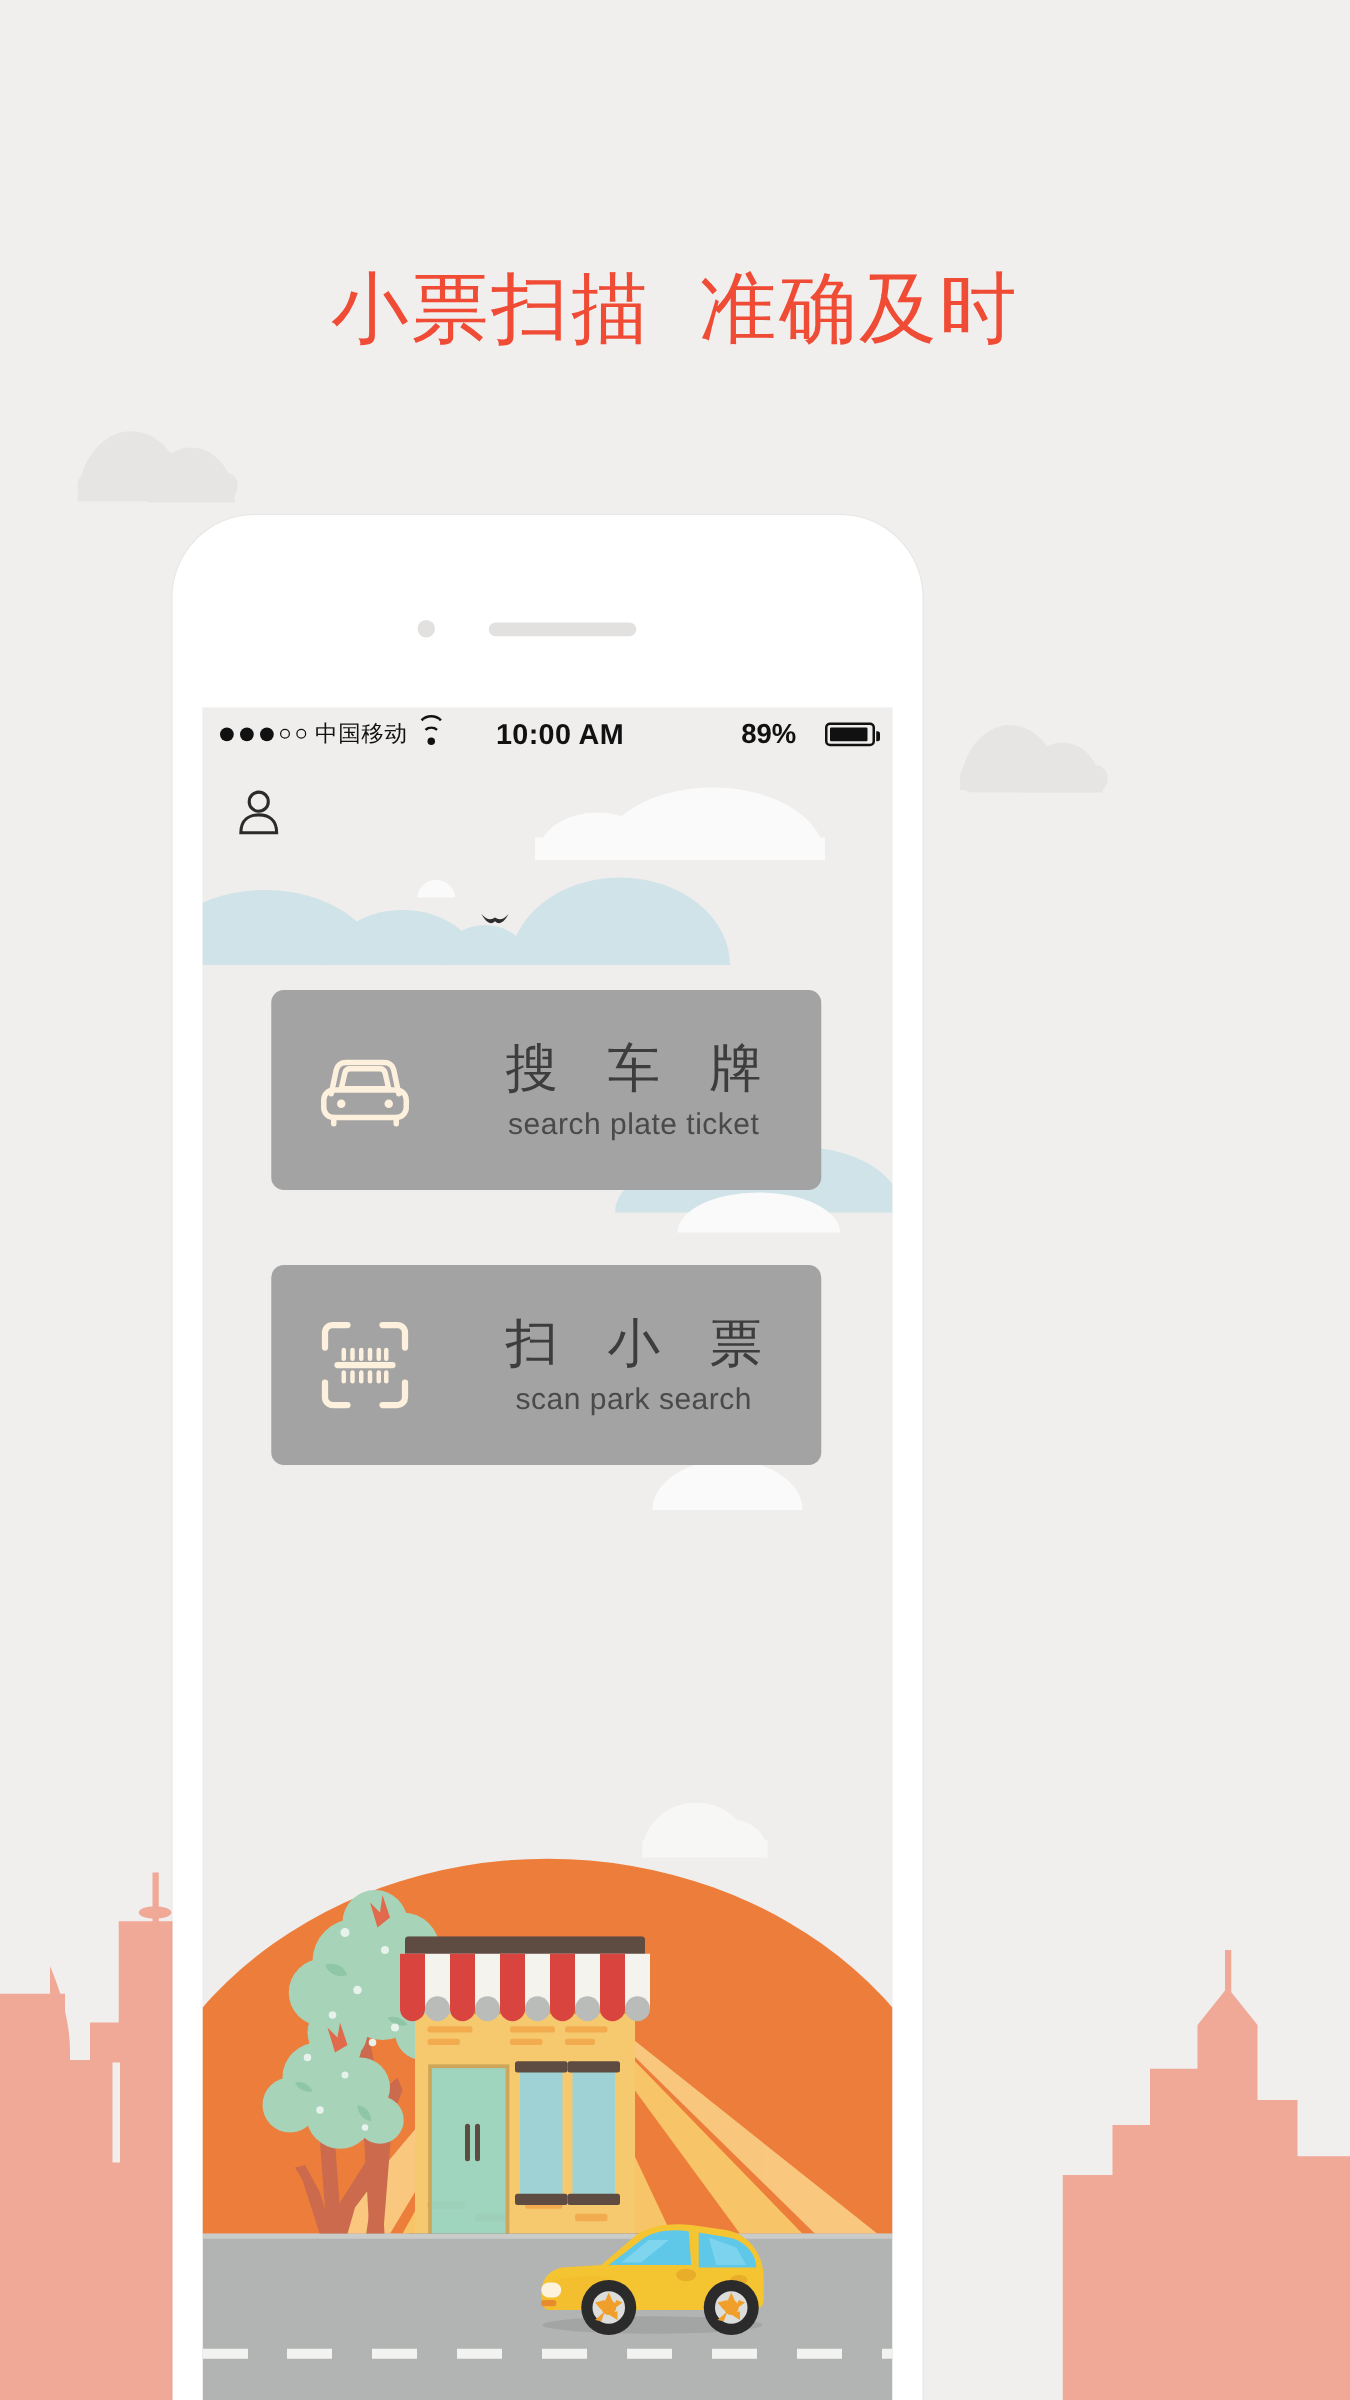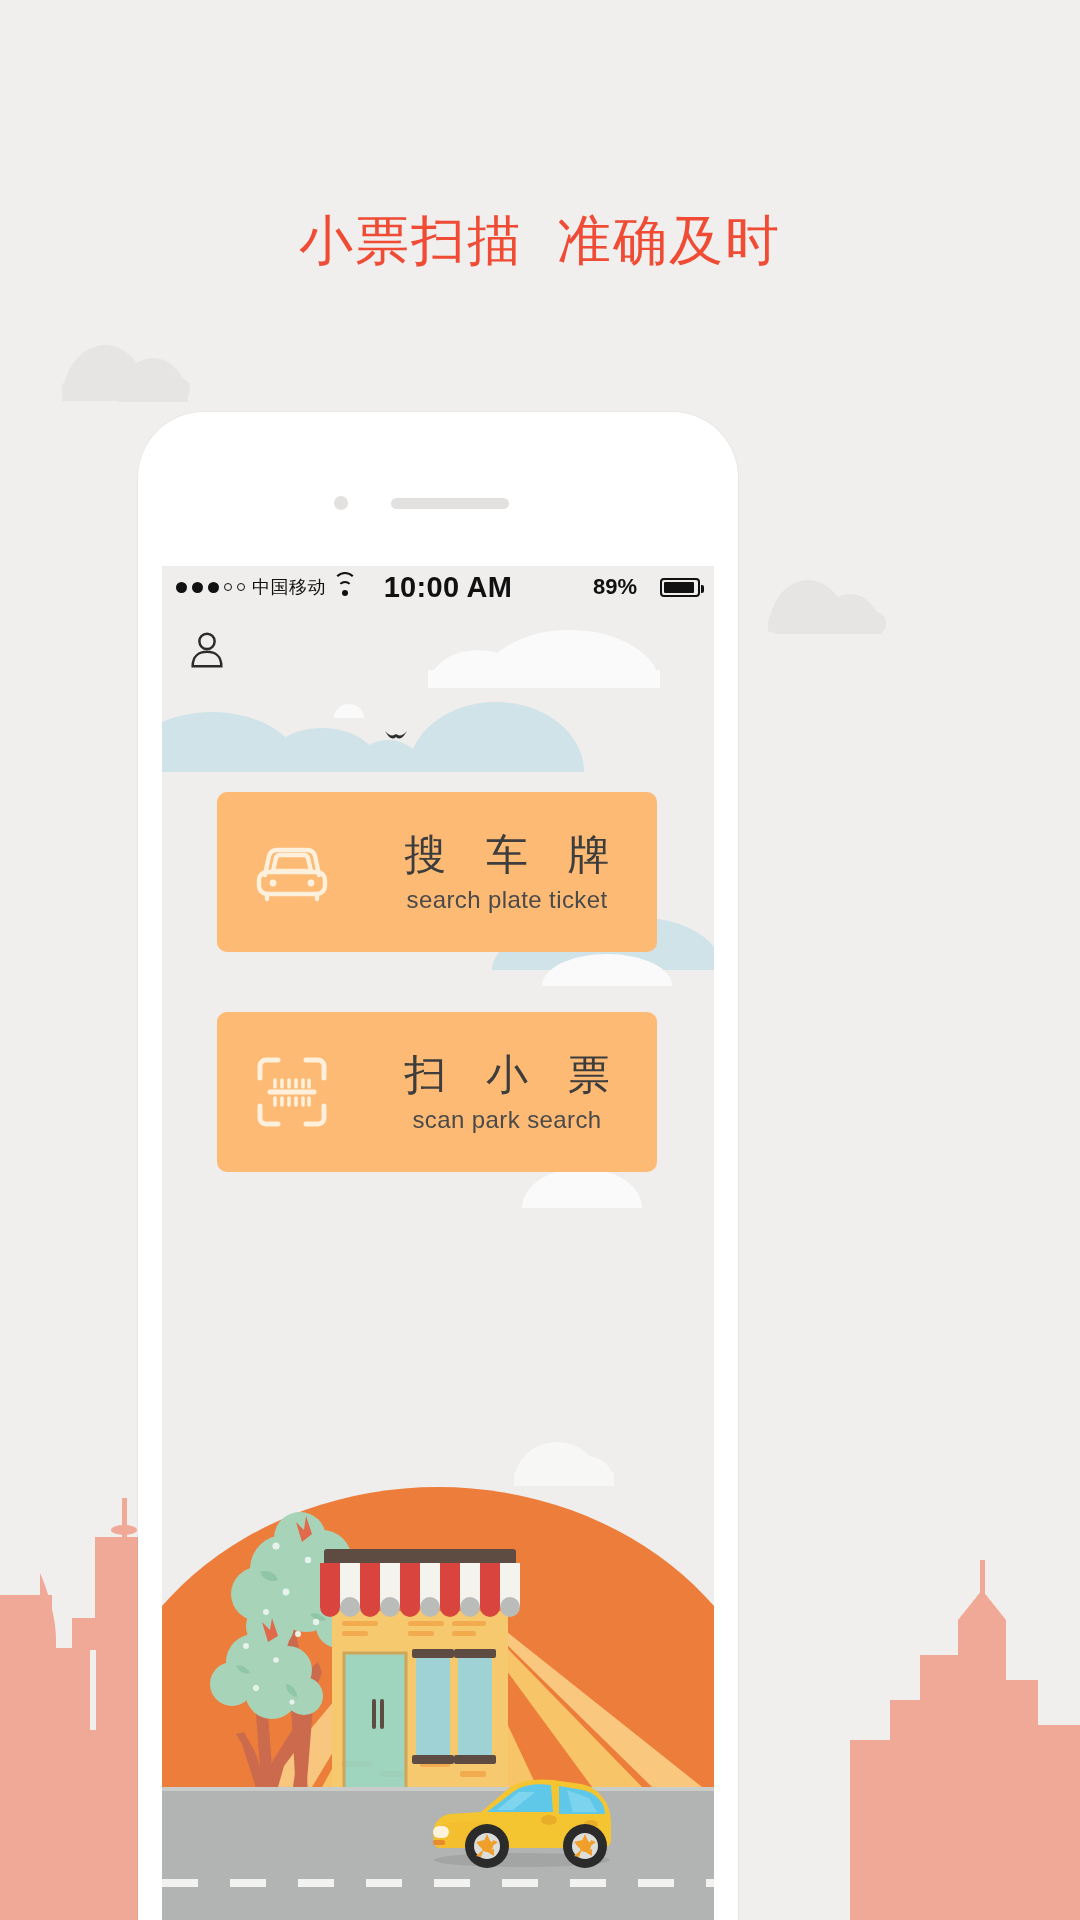--- a/index.html
+++ b/index.html
@@ -18,21 +18,21 @@
     border-radius:50%;
   }
   .city-left, .city-right {
     position:absolute;
     bottom:0;
   }
   .headline {
     position:absolute;
     top:205px; left:0; right:0;
     text-align:center;
-    font-size:54px;
+    font-size:62px;
     letter-spacing:2px;
     color:#ef4b35;
     font-weight:400;
     white-space:pre;
   }
 
   
   .phone {
     position:absolute;
     left:138px; top:412px;
@@ -85,21 +85,21 @@
     border-right-color:transparent;
     border-radius:50%;
   }
   .wifi i:nth-child(1){ width:24px; height:24px; }
   .wifi i:nth-child(2){ width:15px; height:15px; }
   .wifi i:nth-child(3){
     width:6px;height:6px;background:#111;border-radius:50%;border:0;bottom:0px;
   }
   .sb-time {
     position:absolute; left:0; right:0; text-align:center;
-    font-size:29px; font-weight:bold; letter-spacing:0.3px;
+    font-size:23px; font-weight:bold; letter-spacing:0.3px;
     pointer-events:none;
     padding-left:20px;
   }
   .sb-right { margin-left:auto; display:flex; align-items:center; gap:23px; z-index:2;}
   .batt-pct { font-size:22px; font-weight:bold; }
   .batt {
     position:relative; width:40px; height:19px;
     border:2px solid #111; border-radius:4px;
   }
   .batt::after{
@@ -120,21 +120,21 @@
 
   
   .hill { position:absolute; border-radius:50% 50% 0 0 / 100% 100% 0 0; }
   .wcloud { position:absolute; border-radius:50% 50% 0 0 / 100% 100% 0 0; background:#fafafa;}
   .bird { position:absolute; }
 
   
   .card {
     position:absolute;
     left:55px; width:440px; height:160px;
-    background:#fdba74;
+    background:#a3a3a3;
     border-radius:10px;
     display:flex; align-items:center;
   }
   .card-1 { top:184px; }
   .card-2 { top:404px; }
   .card-icon { width:150px; display:flex; justify-content:center; align-items:center; }
   .card-text { flex:1; text-align:center; padding-right:10px; }
   .card-cn {
     font-size:42px; color:#3d3d3d; letter-spacing:14px;
     padding-left:14px; line-height:1.18; font-weight:400;

